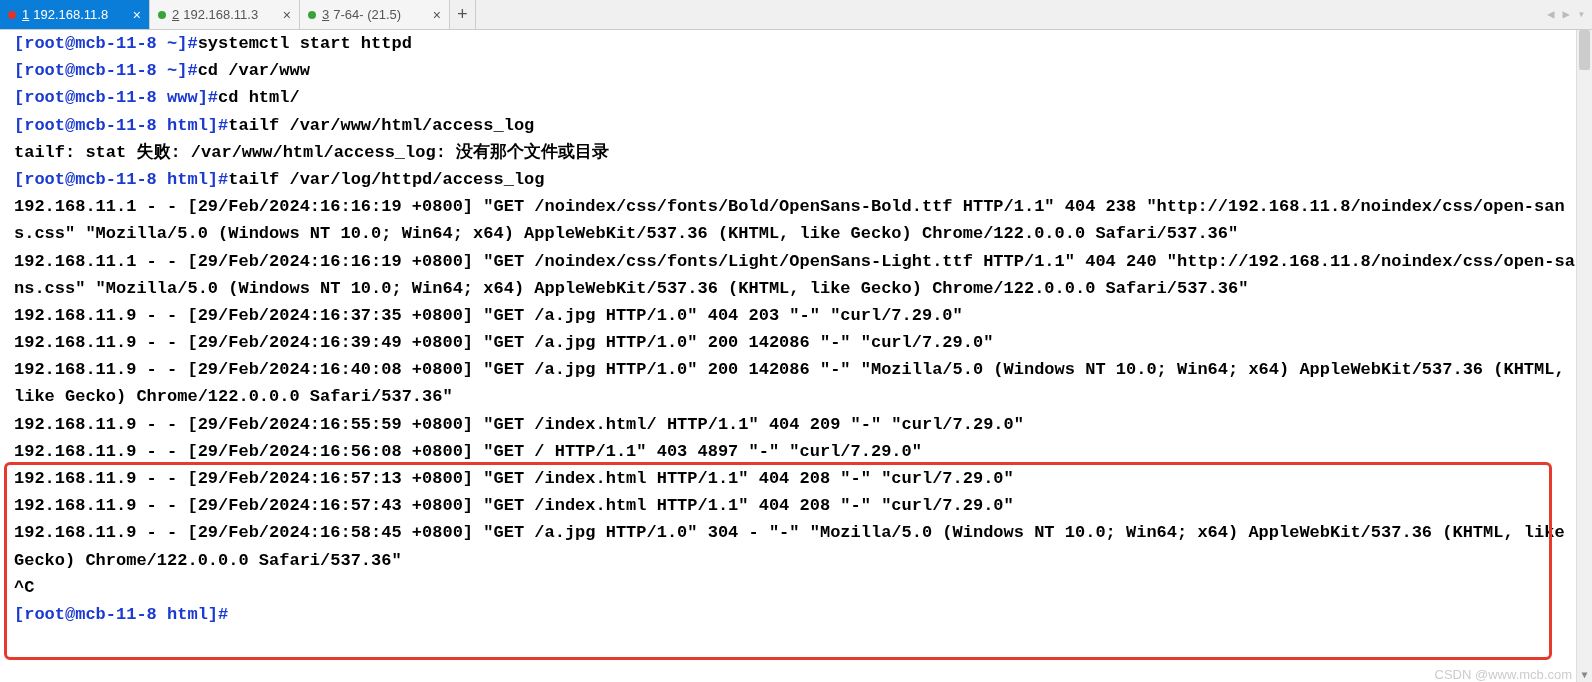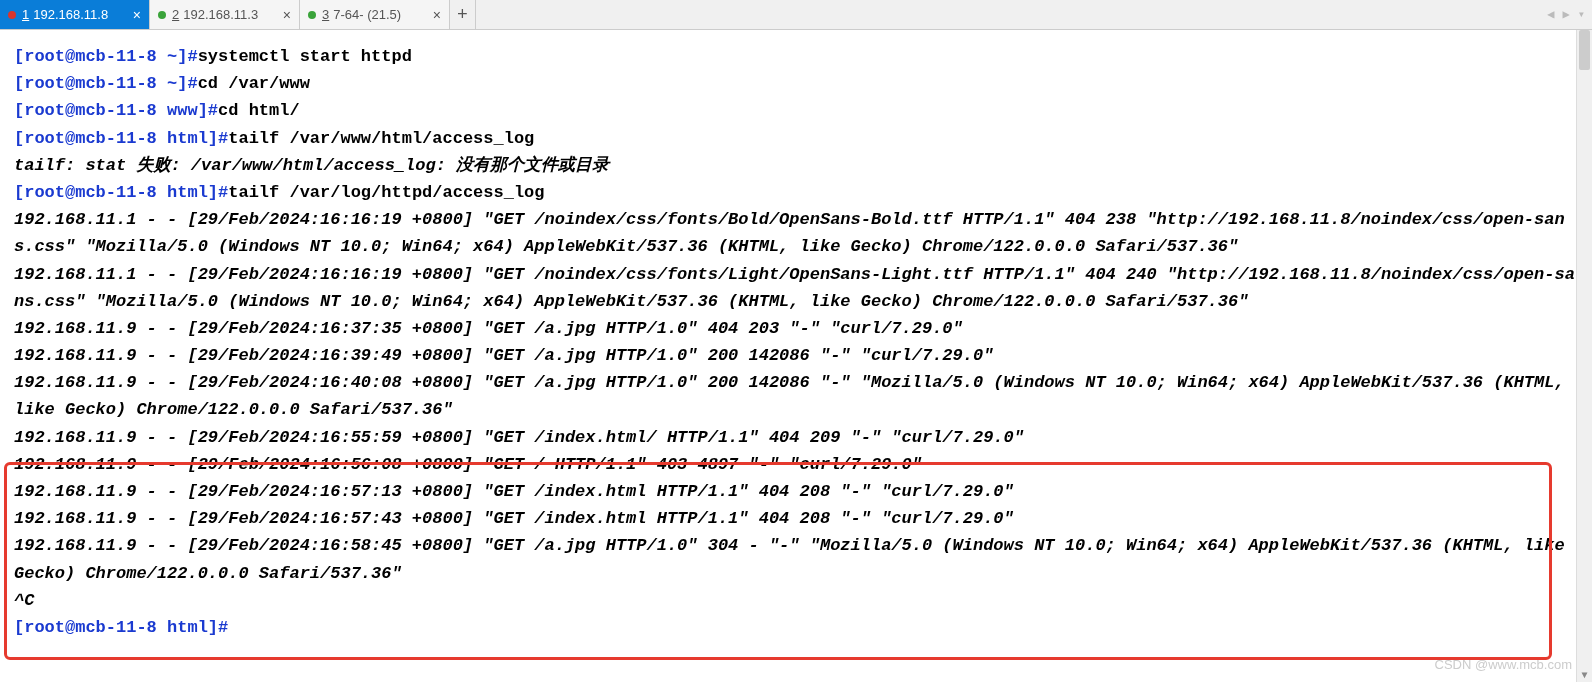--- a/index.html
+++ b/index.html
@@ -75,54 +75,53 @@
       margin-left: auto;
       display: flex;
       align-items: center;
       padding-right: 4px;
       gap: 2px;
       color: #bbb;
       font-size: 12px;
     }
     .tab-nav span { padding: 0 3px; }
     .terminal {
-      padding: 13px 8px 0 14px;
+      padding: 0 8px 0 14px;
       line-height: 1.6;
       white-space: pre-wrap;
       word-break: break-all;
       font-weight: bold;
       color: #000;
     }
     .prompt {
       color: #1a3ad0;
       font-weight: bold;
     }
     .cmd {
       color: #000;
       font-weight: bold;
     }
     .out {
       color: #000;
       font-weight: bold;
-      font-style: italic;
     }
     .highlight-box {
       position: absolute;
       border: 3px solid #e63a2e;
       border-radius: 6px;
       left: 4px;
       top: 462px;
       width: 1548px;
       height: 198px;
       pointer-events: none;
     }
     .watermark {
       position: absolute;
       right: 20px;
-      bottom: 10px;
+      bottom: 0;
       color: #ccc;
       font-family: Arial, sans-serif;
       font-size: 13px;
     }
     .scrollbar {
       position: absolute;
       right: 0;
       top: 30px;
       width: 16px;
       height: calc(100% - 30px);

